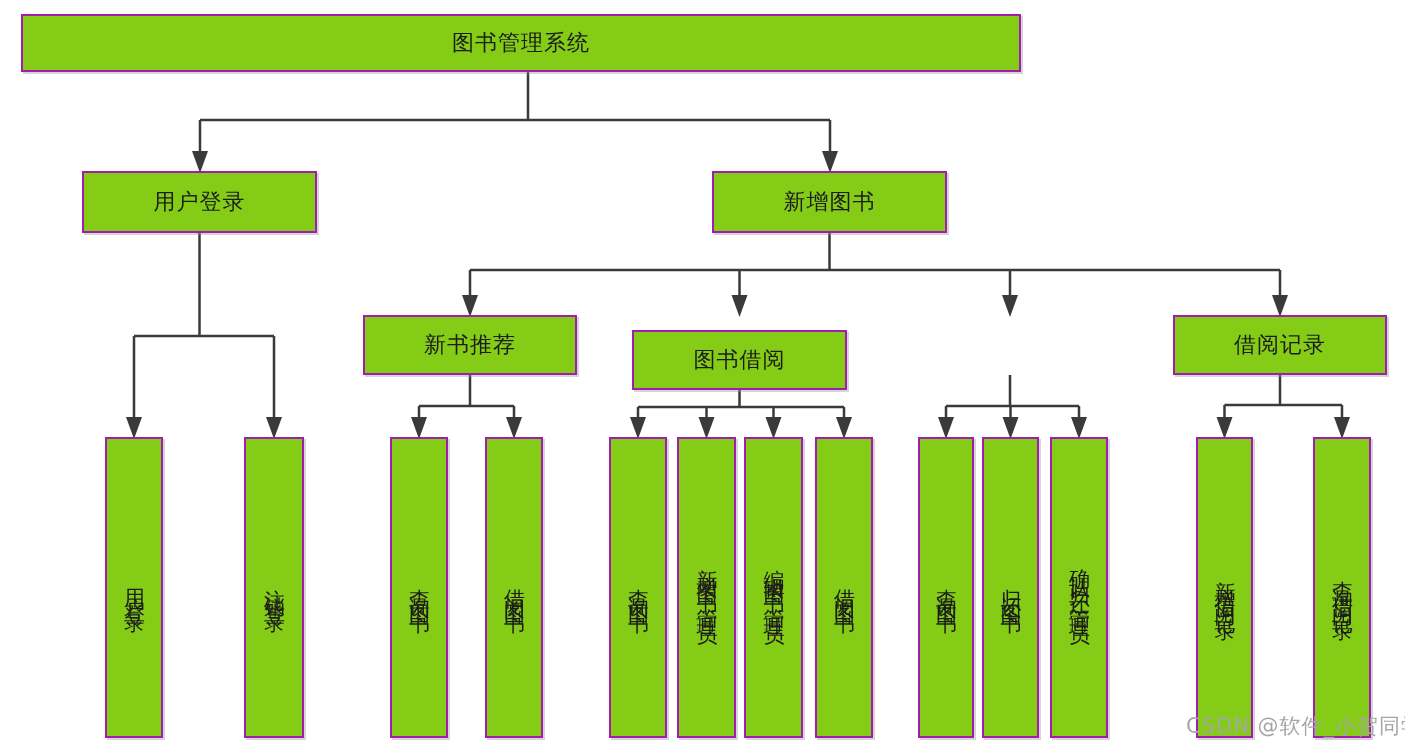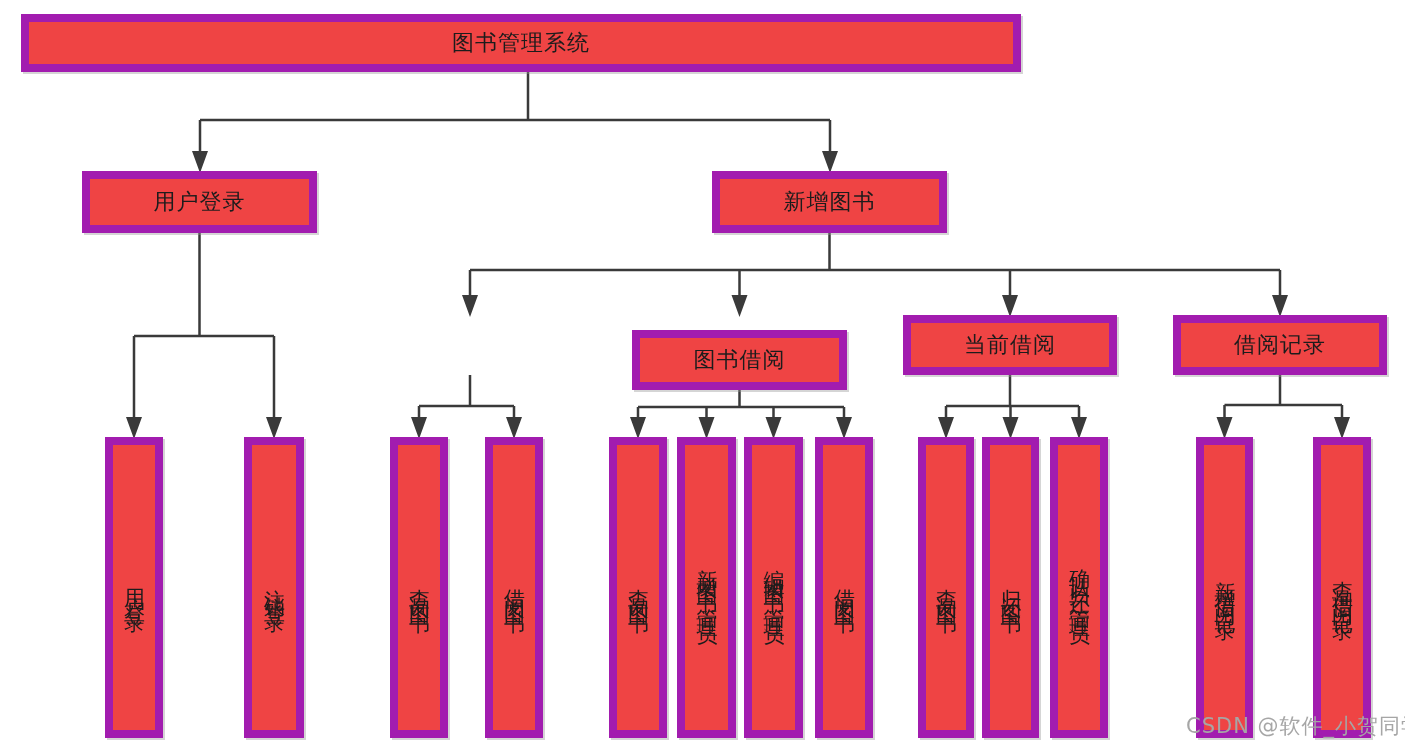--- a/index.html
+++ b/index.html
@@ -19,22 +19,22 @@
     position: absolute;
     left: 0;
     top: 0;
     width: 1405px;
     height: 747px;
     pointer-events: none;
   }
   .node {
     position: absolute;
     box-sizing: border-box;
-    border: 8px solid #a21caf;
-    background: #ef4444;
+    border: 2px solid #a21caf;
+    background: #84cc16;
     color: #1c1c1c;
     display: flex;
     align-items: center;
     justify-content: center;
     box-shadow: 2px 2px 0 rgba(150,150,150,0.40);
   }
   .node.h {
     font-size: 22px;
     letter-spacing: 1px;
     white-space: nowrap;
@@ -64,22 +64,22 @@
   <svg class="connector-svg" viewBox="0 0 1405 747" xmlns="http://www.w3.org/2000/svg">
       <path d="M528,72 L528,120 M200,120 L830,120 M200,120 L200,153 M830,120 L830,153 M199.5,233 L199.5,336 M134,336 L274,336 M134,336 L134,419 M274,336 L274,419 M829.5,233 L829.5,270 M470,270 L1280,270 M470,270 L470,297 M739.5,270 L739.5,297 M1010,270 L1010,297 M1280,270 L1280,297 M470,375 L470,406 M419,406 L514,406 M419,406 L419,419 M514,406 L514,419 M739.5,375 L739.5,407 M638,407 L844,407 M638,407 L638,419 M706.5,407 L706.5,419 M773.5,407 L773.5,419 M844,407 L844,419 M1010,375 L1010,406 M946,406 L1079,406 M946,406 L946,419 M1010.5,406 L1010.5,419 M1079,406 L1079,419 M1280,375 L1280,405 M1224.5,405 L1342,405 M1224.5,405 L1224.5,419 M1342,405 L1342,419 " fill="none" stroke="#3a3a3a" stroke-width="2.5"></path>
       <path d="M192,151 L208,151 L200,173 Z M822,151 L838,151 L830,173 Z M126,417 L142,417 L134,439 Z M266,417 L282,417 L274,439 Z M462,295 L478,295 L470,317 Z M731.5,295 L747.5,295 L739.5,317 Z M1002,295 L1018,295 L1010,317 Z M1272,295 L1288,295 L1280,317 Z M411,417 L427,417 L419,439 Z M506,417 L522,417 L514,439 Z M630,417 L646,417 L638,439 Z M698.5,417 L714.5,417 L706.5,439 Z M765.5,417 L781.5,417 L773.5,439 Z M836,417 L852,417 L844,439 Z M938,417 L954,417 L946,439 Z M1002.5,417 L1018.5,417 L1010.5,439 Z M1071,417 L1087,417 L1079,439 Z M1216.5,417 L1232.5,417 L1224.5,439 Z M1334,417 L1350,417 L1342,439 Z " fill="#3a3a3a" stroke="none"></path>
     </svg>
 
   <div class="node h" style="left:21px; top:14px; width:1000px; height:58px">图书管理系统</div>
 
   <div class="node h" style="left:82px; top:171px; width:235px; height:62px">用户登录</div>
   <div class="node h" style="left:712px; top:171px; width:235px; height:62px">新增图书</div>
 
+  <div class="node h" style="left:363px; top:315px; width:214px; height:60px">新书推荐</div>
   <div class="node h" style="left:632px; top:330px; width:215px; height:60px">图书借阅</div>
-  <div class="node h" style="left:903px; top:315px; width:214px; height:60px">当前借阅</div>
   <div class="node h" style="left:1173px; top:315px; width:214px; height:60px">借阅记录</div>
 
   <div class="node v" style="left:105px; top:437px; width:58px; height:301px">用户登录</div>
   <div class="node v" style="left:244px; top:437px; width:60px; height:301px">注销登录</div>
 
   <div class="node v" style="left:390px; top:437px; width:58px; height:301px">查询图书</div>
   <div class="node v" style="left:485px; top:437px; width:58px; height:301px">借阅图书</div>
 
   <div class="node v" style="left:609px; top:437px; width:58px; height:301px">查询图书</div>
   <div class="node v" style="left:677px; top:437px; width:59px; height:301px">新增图书（管理员）</div>

